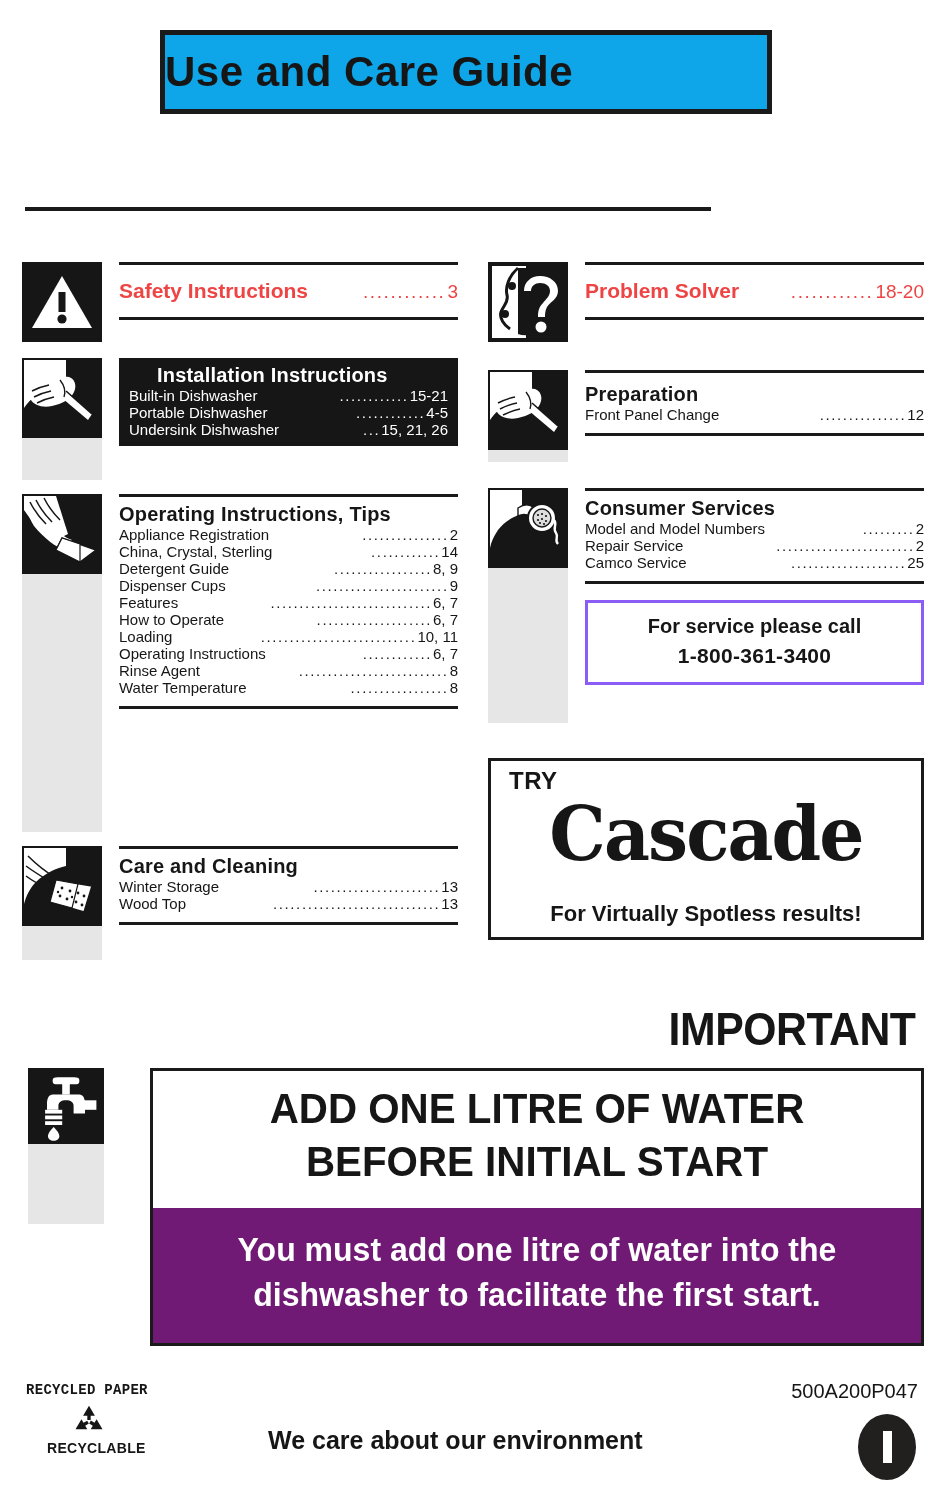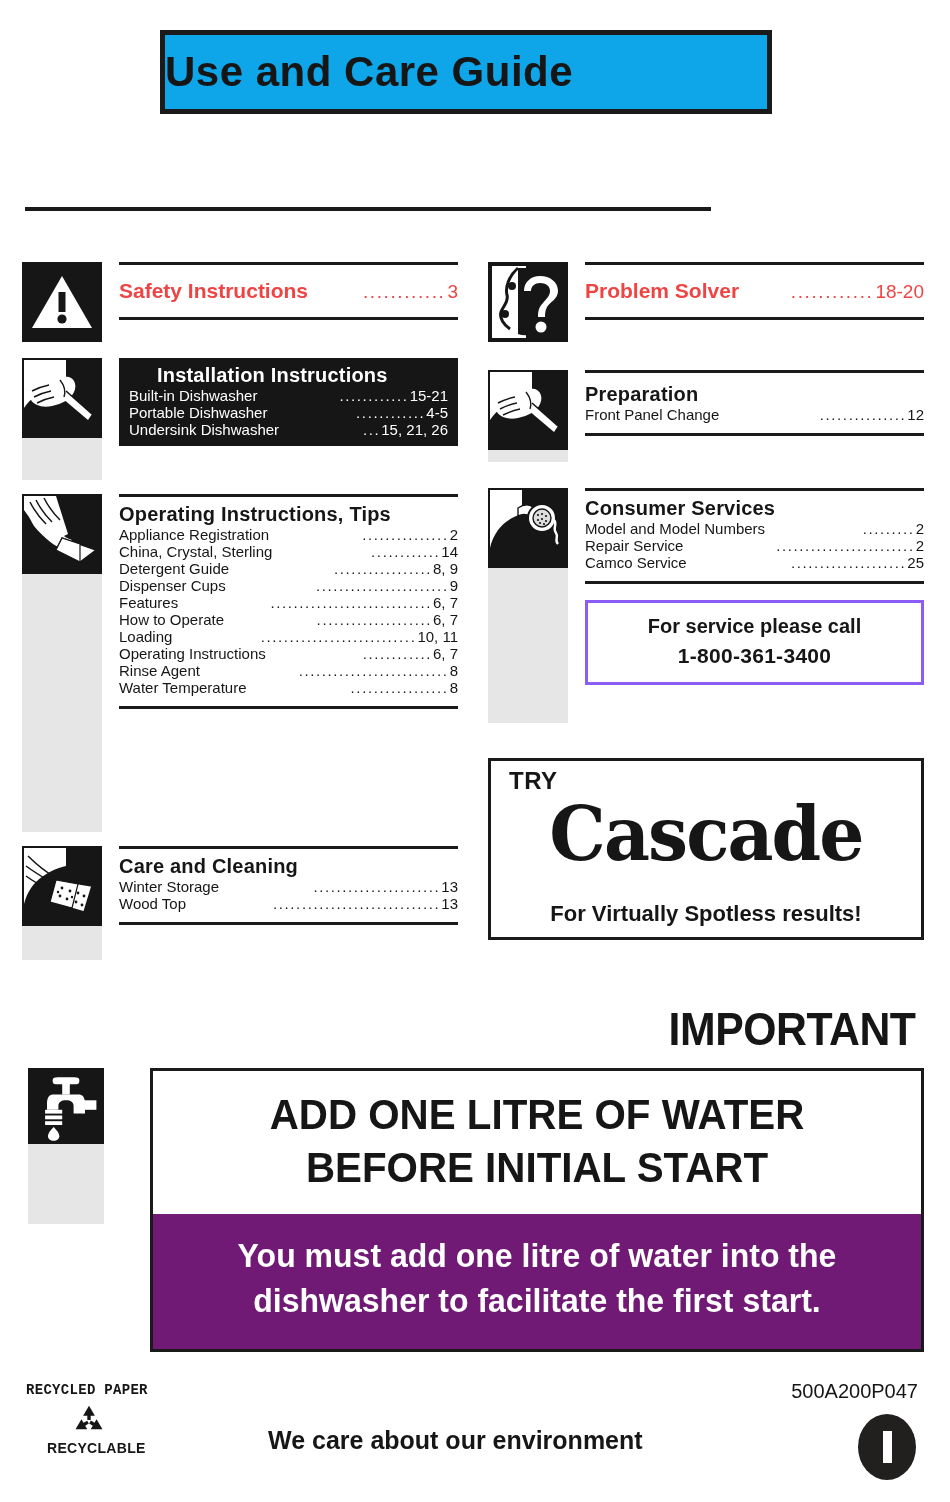--- a/index.html
+++ b/index.html
@@ -246,21 +246,21 @@
   .imp-block {
     position: absolute;
     left: 150px;
     top: 1068px;
     width: 774px;
     border: 3px solid #1a1a1a;
     box-sizing: border-box;
     background: #ffffff;
   }
   .imp-white {
-    padding: 18px 10px 20px 10px;
+    padding: 12px 10px 20px 10px;
     text-align: center;
   }
   .imp-l {
     font-size: 42px;
     font-weight: bold;
     letter-spacing: 0px;
     color: #161616;
     line-height: 1.25;
     transform: scaleX(0.96);
   }

